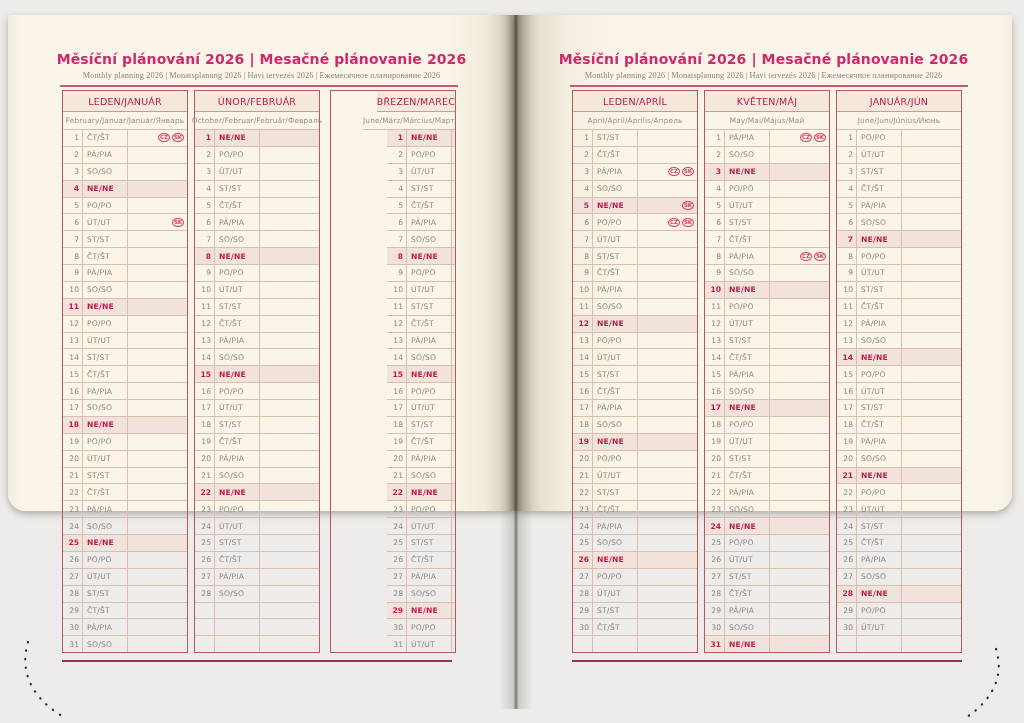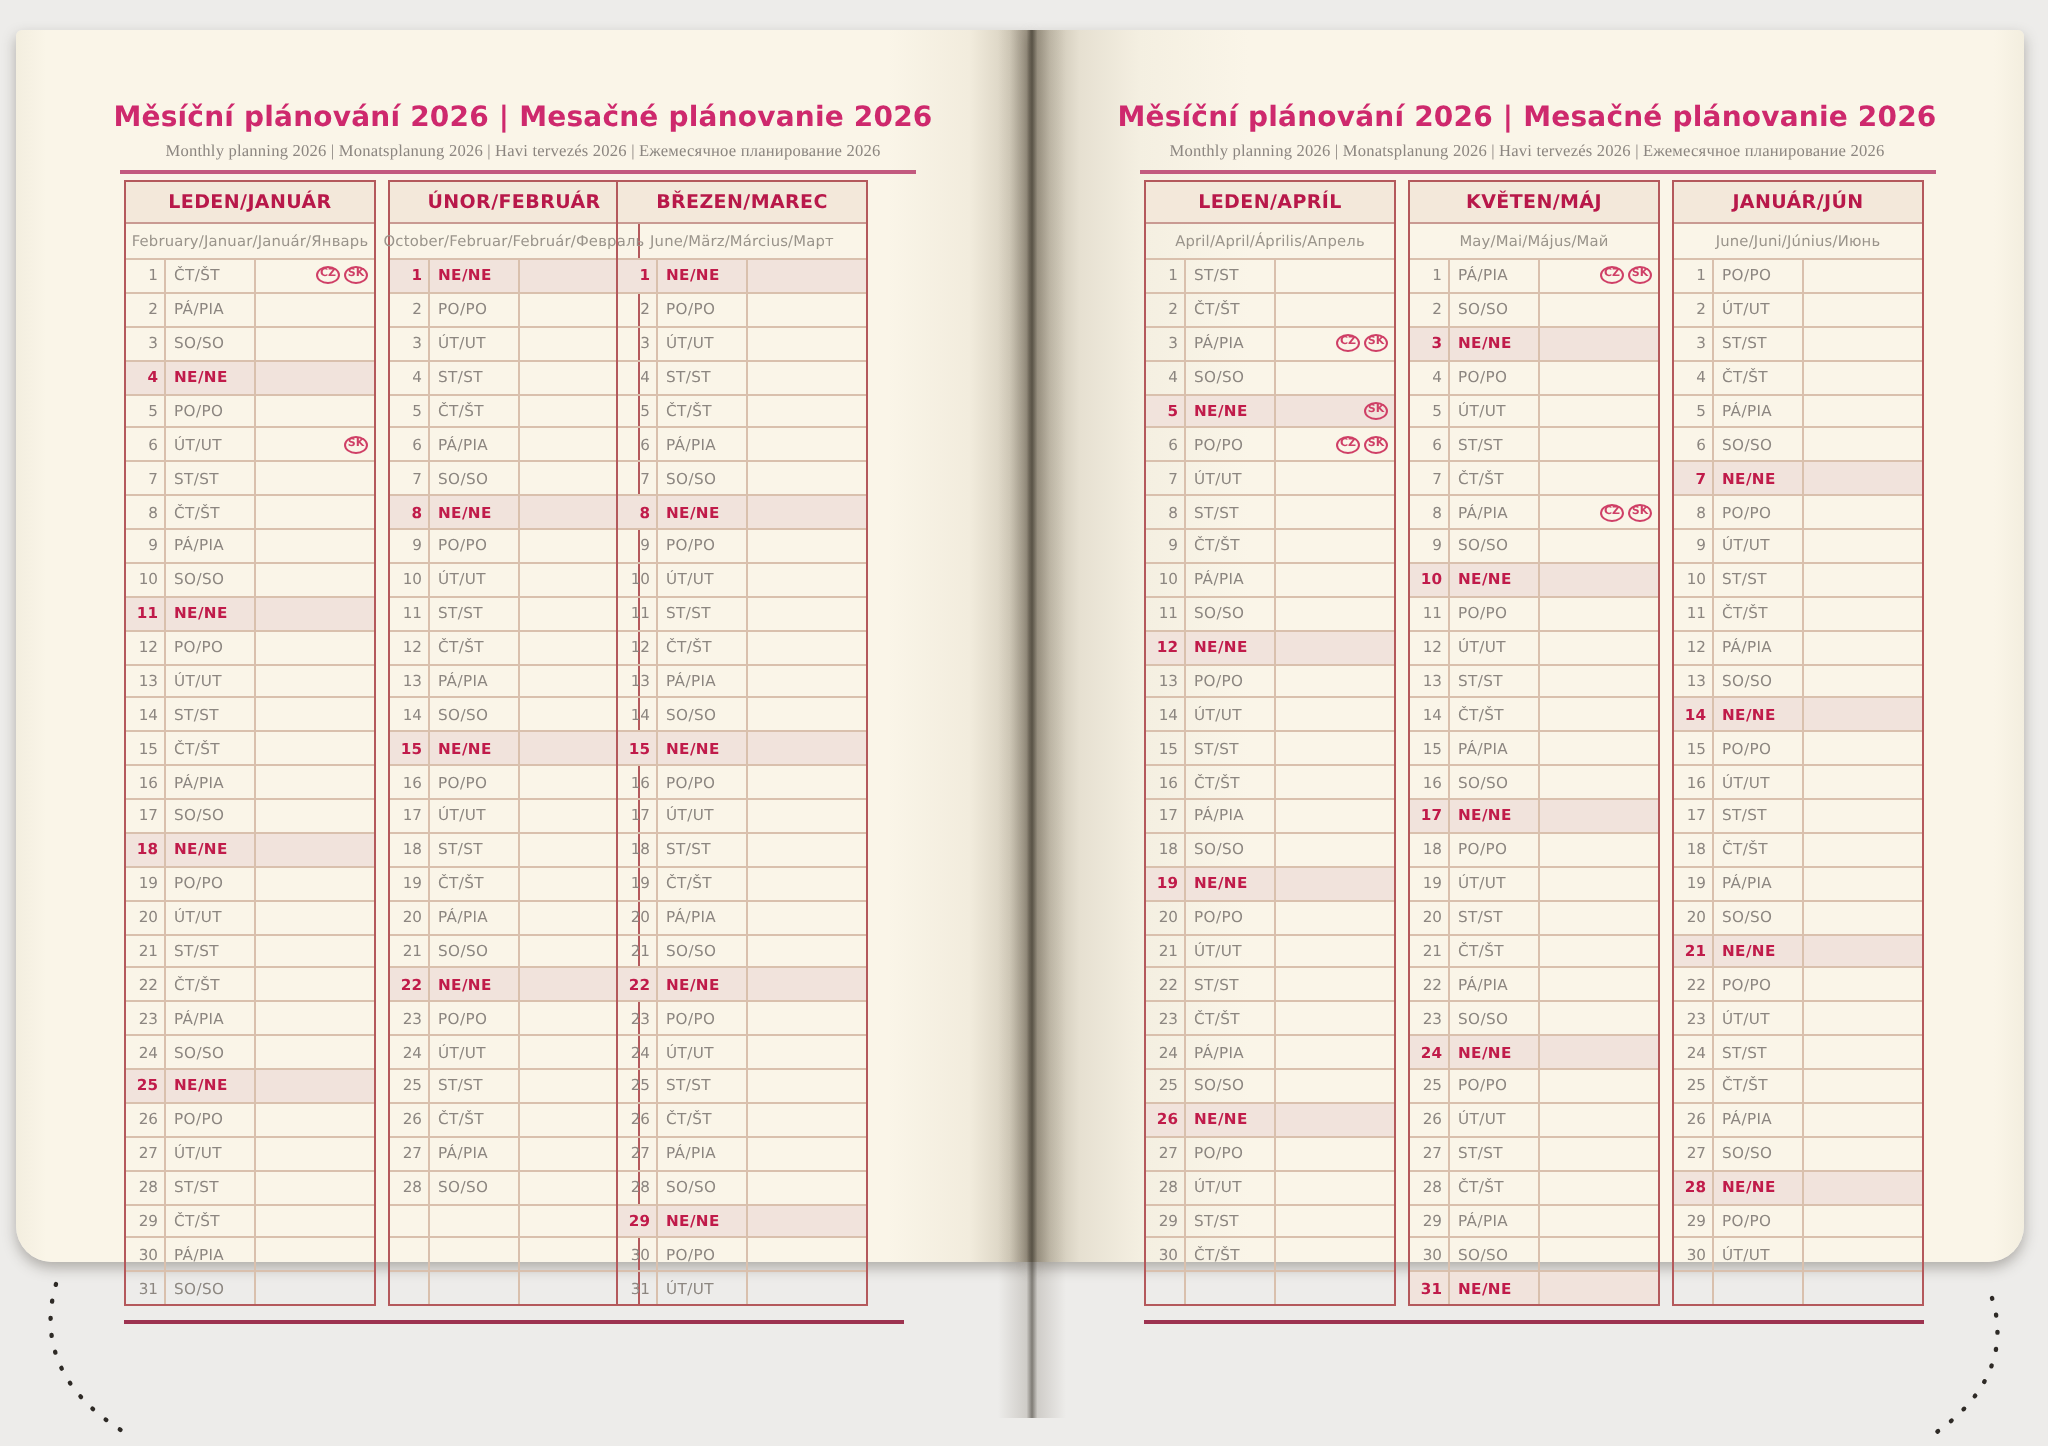--- a/index.html
+++ b/index.html
@@ -2,21 +2,21 @@
 <html><head>
 <meta charset="utf-8">
 <style>
   html,body{margin:0;padding:0;}
   body{
     width:1024px;height:723px;position:relative;overflow:hidden;
     background:#edecea;
     font-family:"DejaVu Sans", sans-serif;
   }
   .page{
-    position:absolute;top:15px;height:616px;
+    position:absolute;top:15px;height:496px;
     box-shadow:0 3px 7px rgba(60,55,45,.35);
   }
   .page-left{
     left:8px;width:507px;border-radius:3px 0 0 18px;
     background:linear-gradient(to right,#f3eedf 0%,#faf5e8 3%,#faf5e8 86%,#f2ecdd 94%,#d8d1c0 98%,#a49c8c 100%);
   }
   .page-right{
     left:515px;width:497px;border-radius:0 3px 18px 0;
     background:linear-gradient(to right,#958d7d 0%,#c9c2b1 2%,#e6e0d1 5%,#f4efe1 11%,#faf5e8 22%,#faf5e8 97%,#f3eedf 100%);
   }
@@ -39,21 +39,21 @@
   .page-left .b-rule{left:54px;width:390px;}
   .page-right .b-rule{left:57px;width:390px;}
 
   .month{
     position:absolute;top:75px;width:126px;height:563px;
     display:flex;flex-direction:column;box-sizing:border-box;
     border:1px solid #b4595c;background:rgba(255,255,255,0);
   }
   .m-head{
     height:20px;flex:0 0 20px;background:#f3e8da;border-bottom:1px solid #c99a92;
-    color:#b8184a;font-weight:bold;font-size:9.5px;letter-spacing:.2px;
+    color:#b8184a;font-weight:normal;font-size:9.5px;letter-spacing:.2px;
     display:flex;align-items:center;justify-content:center;white-space:nowrap;
   }
   .m-sub{
     height:17px;flex:0 0 17px;border-bottom:1px solid #d9c0ad;
     color:#9a948b;font-size:7.4px;letter-spacing:.1px;
     display:flex;align-items:center;justify-content:center;white-space:nowrap;
   }
   .m-body{flex:1;display:flex;flex-direction:column;}
   .d-row{flex:1;display:flex;border-bottom:1px solid #d9c0ad;min-height:0;}
   .d-row:last-child{border-bottom:none;}
@@ -70,21 +70,21 @@
   .d-note{flex:1;display:flex;align-items:center;justify-content:flex-end;gap:2px;padding-right:3px;}
   .d-row.sun{background:#f1e3dc;}
   .d-row.sun .d-num,.d-row.sun .d-dow{color:#c01b4a;font-weight:bold;}
   .badge{
     display:inline-flex;align-items:center;justify-content:center;
     border:1px solid #cf3f66;color:#cf3f66;border-radius:50%;
     font-size:5.5px;font-weight:bold;width:10px;height:7px;line-height:7px;
     letter-spacing:0;
   }
   
-  .page-left  .month.m0{left:54px;}  .page-left  .month.m1{left:186px;} .page-left  .month.m2{left:300px;}
+  .page-left  .month.m0{left:54px;}  .page-left  .month.m1{left:186px;} .page-left  .month.m2{left:322px;align-items:flex-end;}
   .page-right .month.m0{left:57px;}  .page-right .month.m1{left:189px;} .page-right .month.m2{left:321px;}
   .stitch{position:absolute;pointer-events:none;}
 </style>
 </head>
 <body>
 
 <div class="page page-left">
   <div class="p-title">Měsíční plánování 2026 | Mesačné plánovanie 2026</div>
   <div class="p-subtitle">Monthly planning 2026 | Monatsplanung 2026 | Havi tervezés 2026 | Ежемесячное планирование 2026</div>
   <div class="p-rule"></div>

